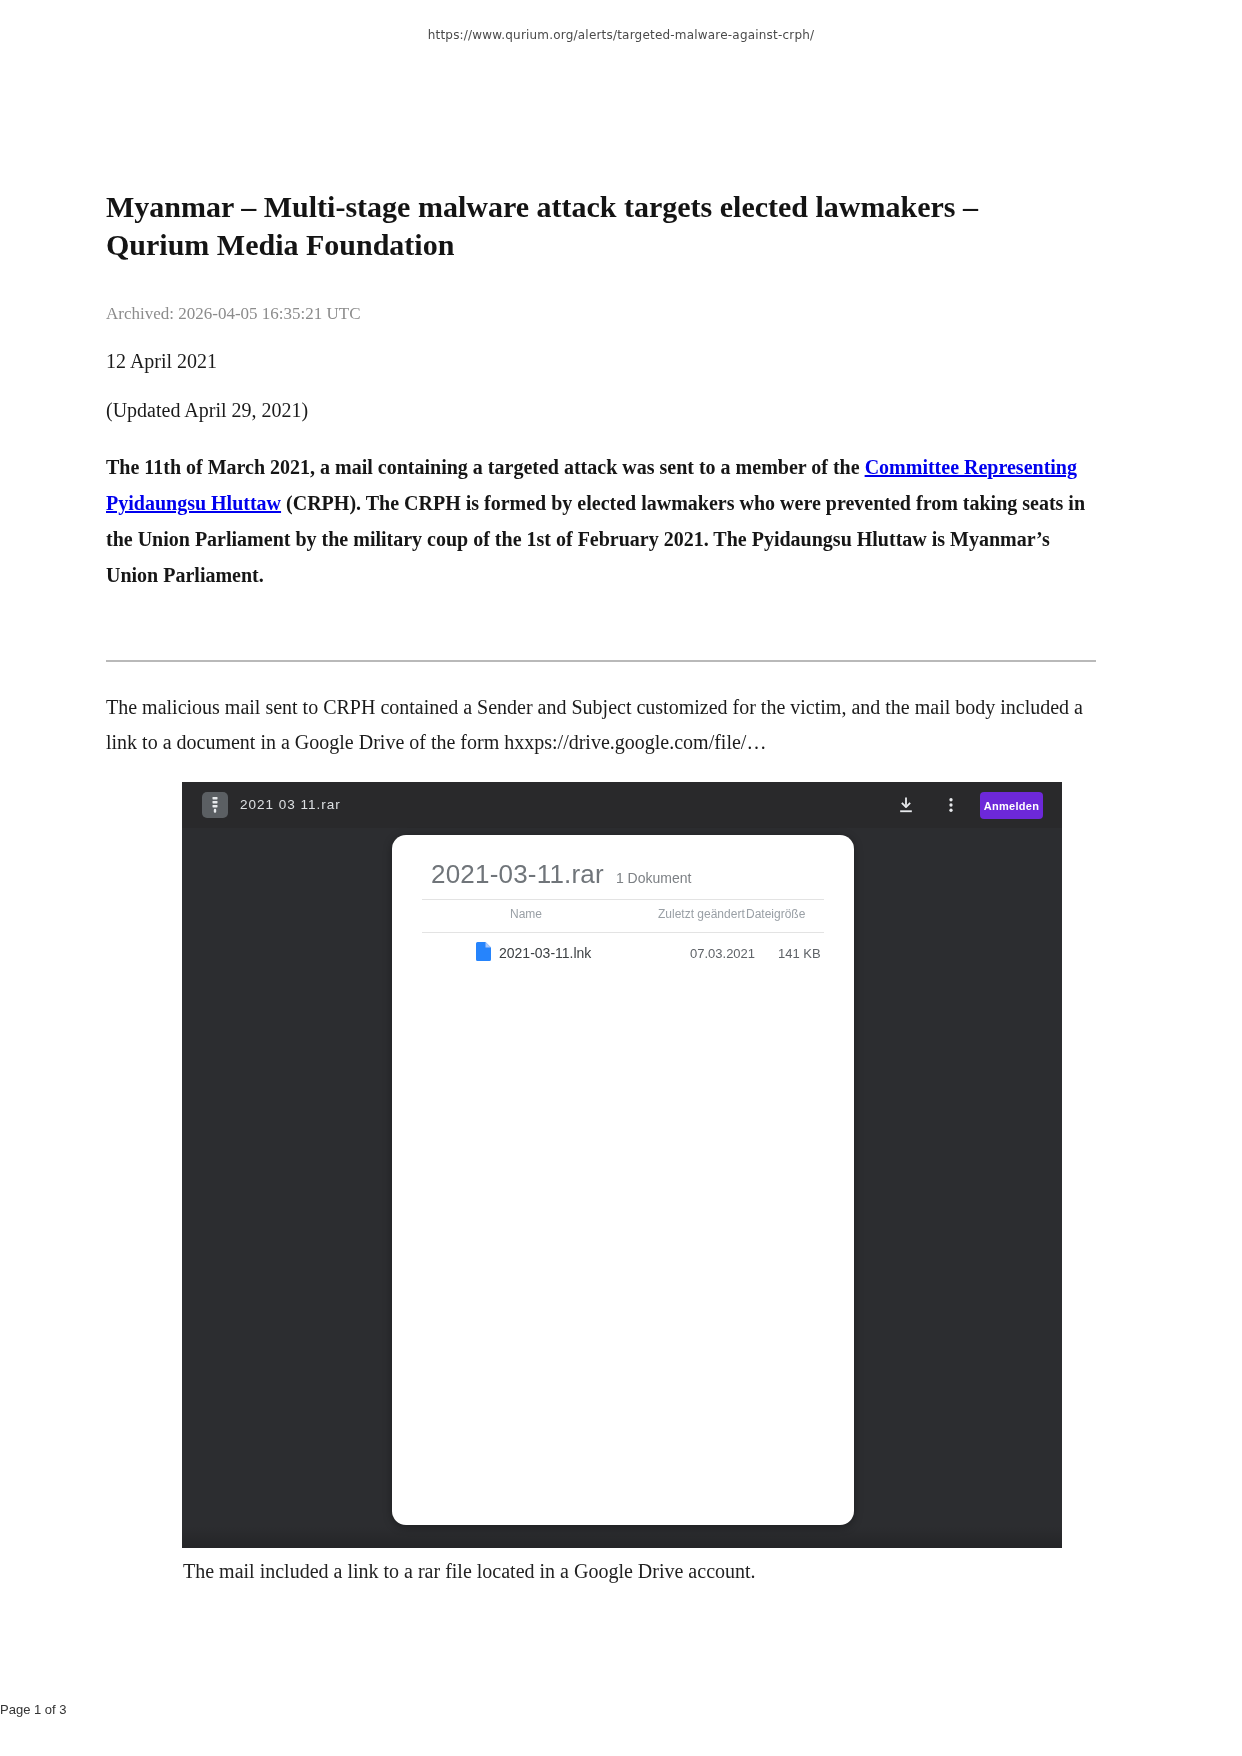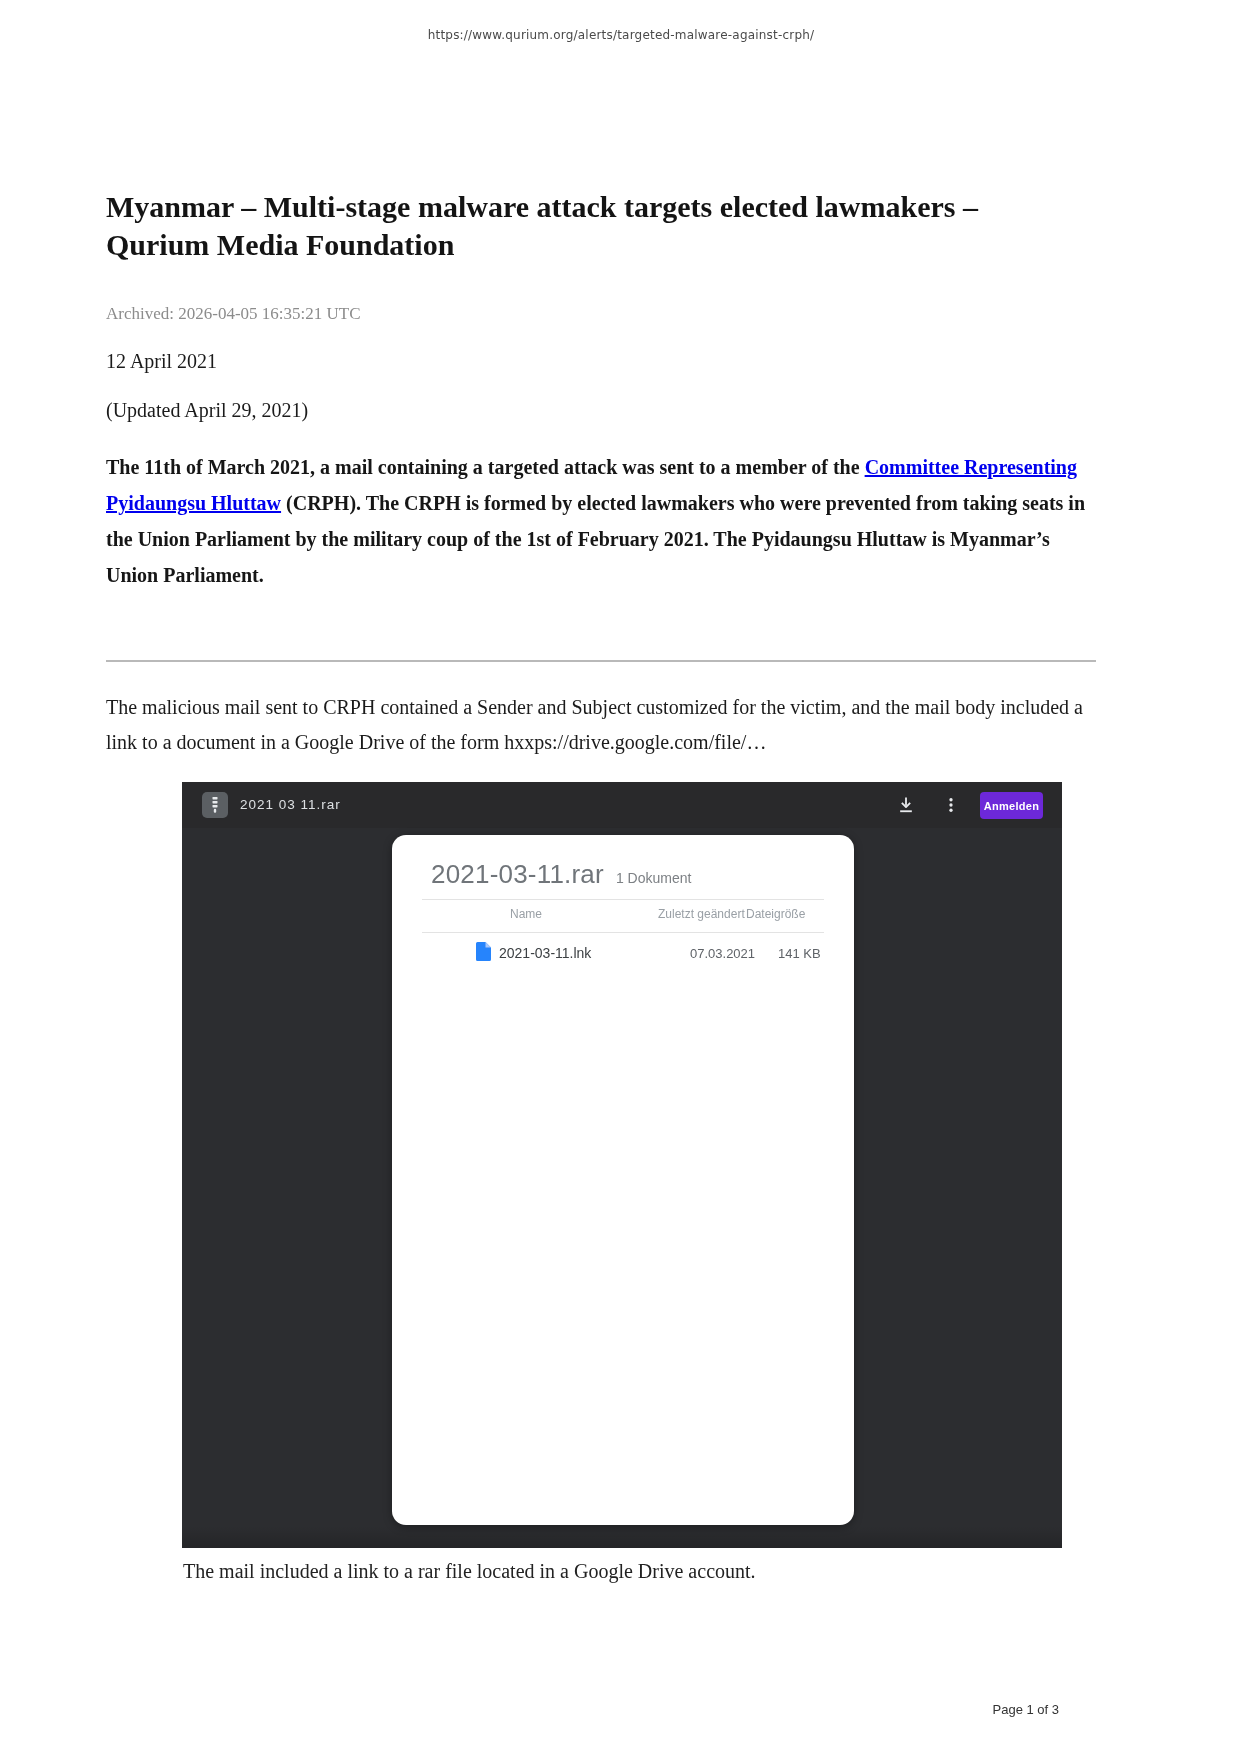--- a/index.html
+++ b/index.html
@@ -33,21 +33,21 @@
   }
   .body-paragraph {
     position:absolute; top:690px; left:106px; width:985px;
     font-size:20px; line-height:35px; color:#1b1b1b;
   }
   .image-caption {
     position:absolute; top:1560px; left:183px; width:900px;
     font-size:20px; color:#222222;
   }
   .page-footer {
-    position:absolute; top:1702px; left:0; width:1059px; text-align:right;
+    position:absolute; top:1702px; left:0; width:1059px; text-align:left;
     font-family:"Liberation Sans", sans-serif; font-size:13px; color:#333333;
   }
 
   
   .drive-viewer {
     position:absolute; left:182px; top:782px; width:880px; height:766px;
     background:#2c2d30; overflow:hidden;
   }
   .drive-viewer::after {
     content:""; position:absolute; left:0; bottom:0; width:100%; height:22px;

